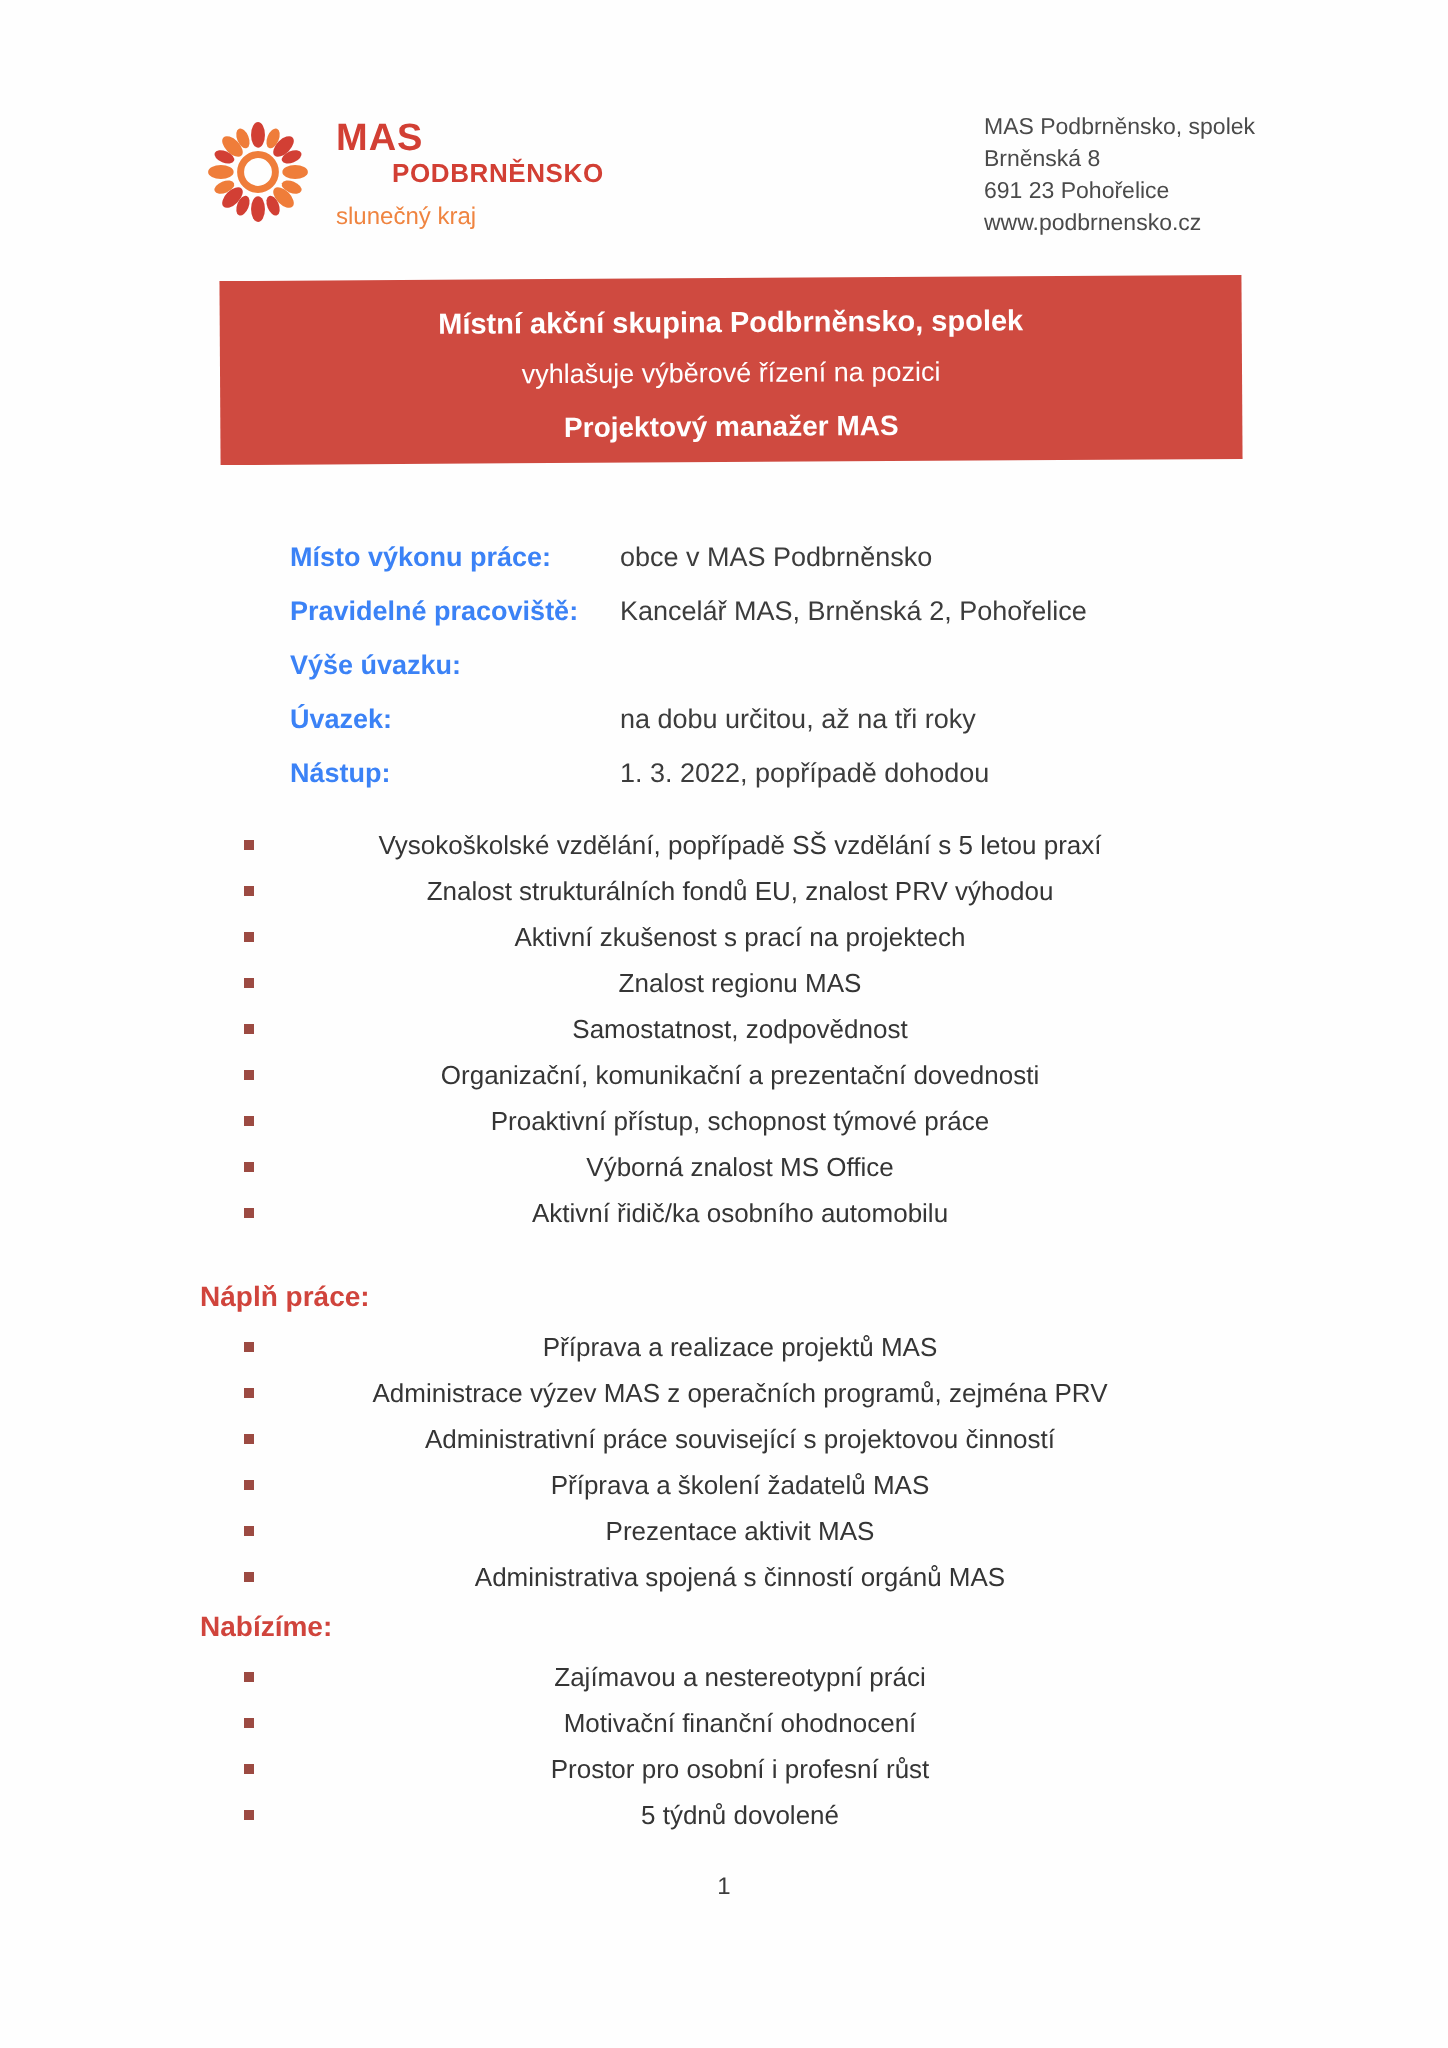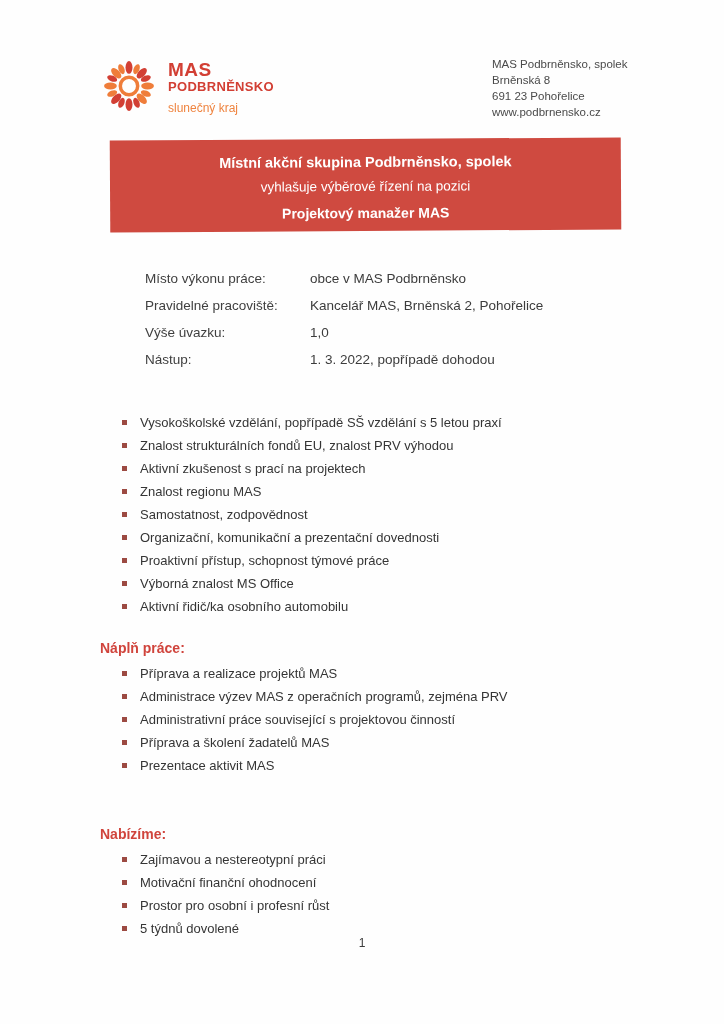--- a/index.html
+++ b/index.html
@@ -24,21 +24,21 @@
     display: flex; align-items: flex-start; gap: 10px;
   }
   .logo-mark { width: 58px; height: 58px; }
   .logo-text { padding-top: 4px; }
   .logo-title {
     font-size: 19px; font-weight: bold; line-height: 18px;
     color: var(--logo-red, #d23f34); letter-spacing: 0.5px;
   }
   .logo-subtitle {
     font-size: 13px; font-weight: bold; line-height: 15px;
-    color: var(--logo-red, #d23f34); letter-spacing: 0.3px;
+    color: var(--logo-red, #d23f34); letter-spacing: 0.3px; margin-left: 28px;
   }
   .logo-tagline {
     margin-top: 7px;
     font-size: 12px; color: var(--logo-orange, #ef8440);
   }
   .contact {
     position: absolute;
     left: 492px; top: 56px;
     font-size: 11.5px; line-height: 16px; color: #4a4a4a;
   }
@@ -63,31 +63,31 @@
     position: absolute;
     left: 145px; top: 265px;
     width: 440px;
   }
   .detail-row {
     display: grid;
     grid-template-columns: 165px 1fr;
     line-height: 27px;
     font-size: 13.5px;
   }
-  .detail-label { font-weight: normal; color: #404040; }
+  .detail-label { font-weight: bold; color: #3b82f6; }
   .detail-value { color: #3c3c3c; }
 
   
   .list-section { position: absolute; left: 100px; width: 500px; }
   .list-section h2 {
     font-size: 14px; font-weight: bold;
     color: var(--heading-red, #d0443c);
     margin-bottom: 11px;
   }
-  .list-section ul { list-style: none; padding-left: 22px; }
+  .list-section ul { list-style: none; padding-left: 22px; text-align: center; }
   .list-section li {
     position: relative;
     font-size: 13px; color: #353535;
     padding-left: 18px;
     margin-bottom: 9px;
     line-height: 14px;
   }
   .bullet {
     position: absolute;
     left: 0; top: 4px;
@@ -155,21 +155,24 @@
       <div class="detail-row">
         <span class="detail-label">Místo výkonu práce:</span>
         <span class="detail-value">obce v MAS Podbrněnsko</span>
       </div>
       <div class="detail-row">
         <span class="detail-label">Pravidelné pracoviště:</span>
         <span class="detail-value">Kancelář MAS, Brněnská 2, Pohořelice</span>
       </div>
       <div class="detail-row">
         <span class="detail-label">Výše úvazku:</span>
-        <span class="detail-value">1,0</span>
+      </div>
+      <div class="detail-row">
+        <span class="detail-label">Úvazek:</span>
+        <span class="detail-value">na dobu určitou, až na tři roky</span>
       </div>
       <div class="detail-row">
         <span class="detail-label">Nástup:</span>
         <span class="detail-value">1. 3. 2022, popřípadě dohodou</span>
       </div>
     </div>
 
   <section class="list-section" style="top:416px">
     <ul>
         <li><span class="bullet"></span><span>Vysokoškolské vzdělání, popřípadě SŠ vzdělání s 5 letou praxí</span></li>
@@ -185,24 +188,25 @@
   </section>
 
   <section class="list-section" style="top:640px">
     <h2>Náplň práce:</h2>
     <ul>
         <li><span class="bullet"></span><span>Příprava a realizace projektů MAS</span></li>
         <li><span class="bullet"></span><span>Administrace výzev MAS z operačních programů, zejména PRV</span></li>
         <li><span class="bullet"></span><span>Administrativní práce související s projektovou činností</span></li>
         <li><span class="bullet"></span><span>Příprava a školení žadatelů MAS</span></li>
         <li><span class="bullet"></span><span>Prezentace aktivit MAS</span></li>
+        <li><span class="bullet"></span><span>Administrativa spojená s činností orgánů MAS</span></li>
       </ul>
   </section>
 
-  <section class="list-section" style="top:826px">
+  <section class="list-section" style="top:805px">
     <h2>Nabízíme:</h2>
     <ul>
         <li><span class="bullet"></span><span>Zajímavou a nestereotypní práci</span></li>
         <li><span class="bullet"></span><span>Motivační finanční ohodnocení</span></li>
         <li><span class="bullet"></span></li>
         <li><span class="bullet"></span><span>Prostor pro osobní i profesní růst</span></li>
         <li><span class="bullet"></span><span>5 týdnů dovolené</span></li>
       </ul>
   </section>
 

